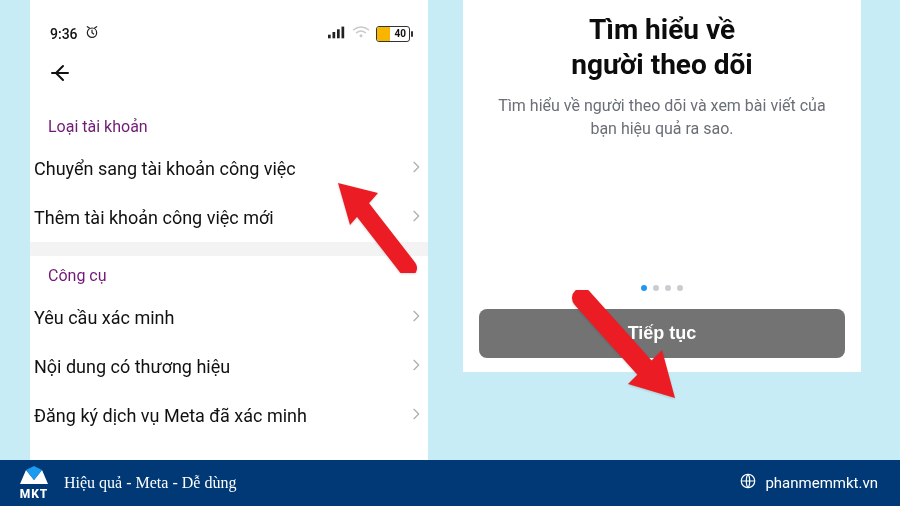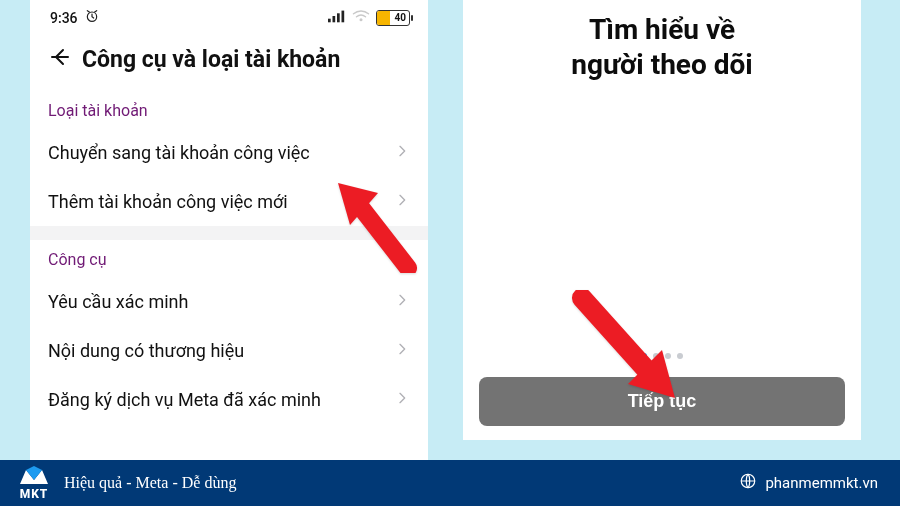--- a/index.html
+++ b/index.html
@@ -15,28 +15,28 @@
     position: absolute;
     top: 0; left: 0;
     width: 900px; height: 506px;
   }
   .screen {
     position: absolute;
     background: #ffffff;
     overflow: hidden;
   }
   .left { left: 30px; top: 0; width: 398px; height: 460px; }
-  .right { left: 463px; top: 0; width: 398px; height: 440px; }
+  .right { left: 463px; top: 0; width: 398px; height: 372px; }
 
   
   .status-bar {
     display: flex;
     align-items: center;
     justify-content: space-between;
-    padding: 8px 18px 4px 20px;
+    padding: 24px 18px 4px 20px;
     font-size: 14px;
     color: #111;
     font-weight: 500;
   }
   .status-left { display:flex; align-items:center; gap:6px; }
   .status-right { display:flex; align-items:center; gap:6px; }
   .battery {
     display:flex; align-items:center; position:relative;
     width:34px; height:16px; border:1.5px solid #333; border-radius:3px;
     font-size:10px; font-weight:700; justify-content:flex-end;
@@ -64,21 +64,21 @@
     color:#701a75;
     font-size:16px;
     background:#fff;
   }
   .section-gap {
     height:14px;
     background:#f3f3f4;
   }
   .row{
     display:flex; align-items:center; justify-content:space-between;
-    padding: 14px 18px;
+    padding: 14px 4px;
     font-size:18px;
     color:#111;
     cursor:pointer;
   }
   .row + .row { }
   .chev svg{ width:16px; height:16px; }
   .chev path{ stroke:#b0b0b5; }
 
   
   .r-head{
@@ -186,21 +186,20 @@
         </span>
       </div>
     </div>
 
     <div class="titlebar">
       <span class="back-icon">
         <svg viewBox="0 0 24 24" fill="none">
             <path d="M15 5l-7 7 7 7M4 12h16" stroke="#111" stroke-width="2" stroke-linecap="round" stroke-linejoin="round"></path>
           </svg>
       </span>
-      <div class="title">Công cụ và loại tài khoản</div>
     </div>
 
     <div class="section-label">Loại tài khoản</div>
 
     <div class="row">
       <span>Chuyển sang tài khoản công việc</span>
       <span class="chev">
         <svg viewBox="0 0 24 24" fill="none">
             <path d="M9 5l7 7-7 7" stroke-width="2" stroke-linecap="round" stroke-linejoin="round"></path>
           </svg>
@@ -247,20 +246,21 @@
       </span>
     </div>
   </div>
 
   <div class="screen right">
     <div class="r-head">
       <div class="r-title">
         <span>Tìm hiểu về</span><br>
         <span>người theo dõi</span>
       </div>
+      <div class="r-sub">Tìm hiểu về người theo dõi và xem bài viết của bạn hiệu quả ra sao.</div>
     </div>
 
     <div class="r-bottom">
       <div class="dots">
         <span class="dot active"></span>
         <span class="dot"></span>
         <span class="dot"></span>
         <span class="dot"></span>
       </div>
       <button class="cta">Tiếp tục</button>

